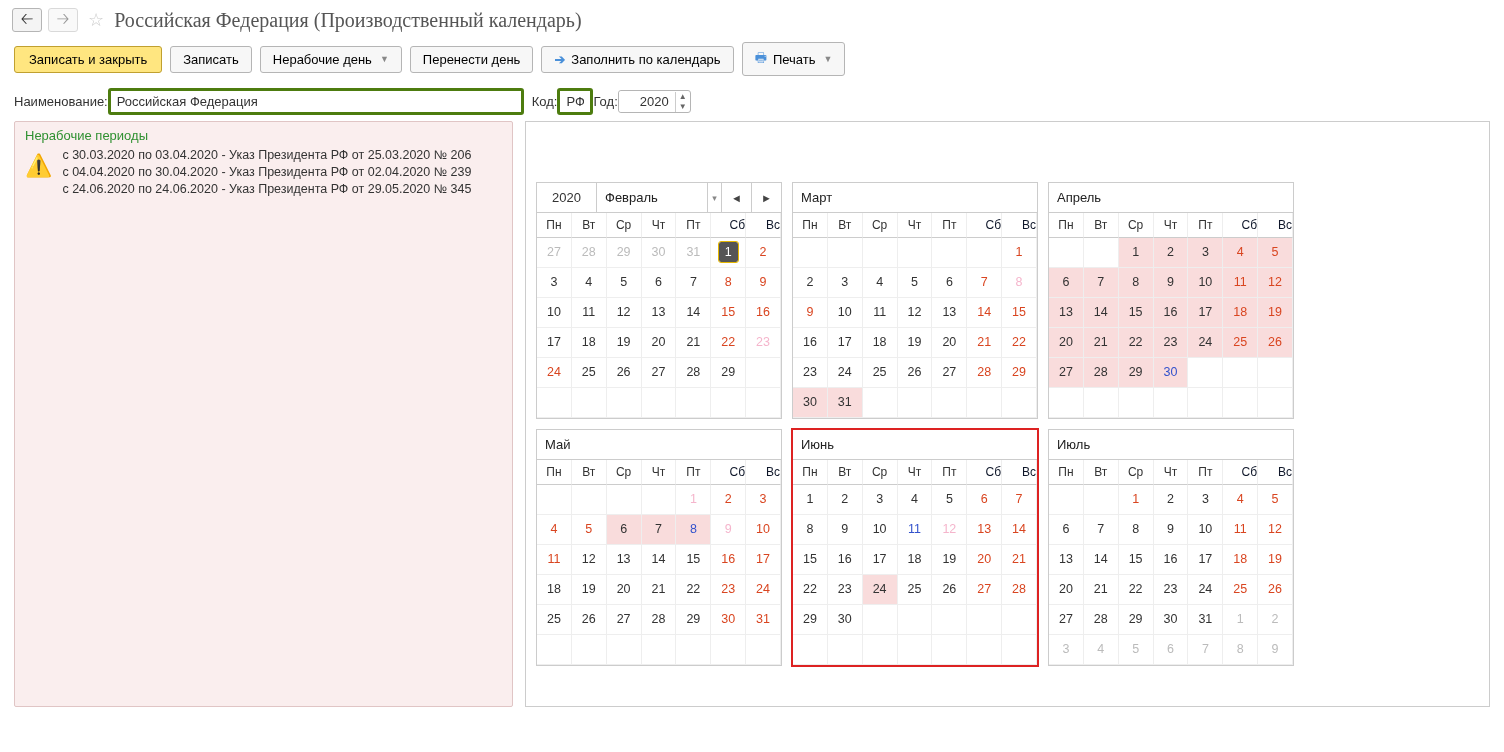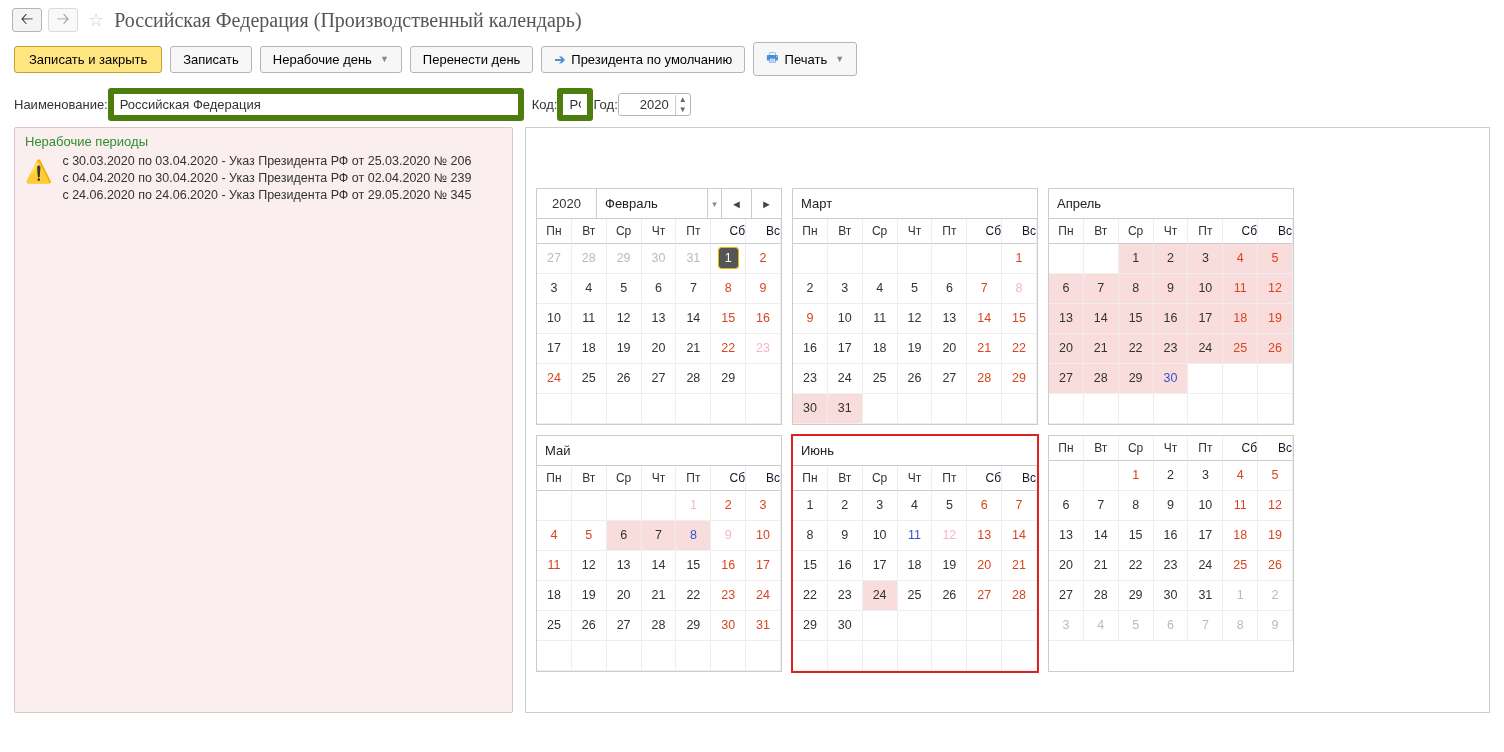--- a/index.html
+++ b/index.html
@@ -9,21 +9,21 @@
 .star-icon { font-size: 18px; color: #ccc; margin: 0 4px; }
 .page-title { font-size: 20px; color: #555; font-weight: normal; font-family: Liberation Serif, serif; }
 .toolbar { display: flex; align-items: center; gap: 8px; padding: 6px 10px; }
 .btn { padding: 5px 12px; border: 1px solid #b5b5b5; background: #f7f7f7; border-radius: 3px; cursor: pointer; font-size: 13px; display: inline-flex; align-items: center; gap: 6px; position: relative; }
 .btn-primary { background: #ffe680; border-color: #c0a030; font-weight: normal; padding: 5px 14px; }
 .arrow-icon { color: #4a90d9; font-weight: bold; }
 .print-icon { color: #4a90d9; }
 .btn .dropdown-arrow { font-size: 9px; color: #888; margin-left: 2px; }
 .form-row { display: flex; align-items: center; gap: 0; padding: 6px 10px; }
 .form-label { color: #333; }
-.form-input { border: 6px solid #4d7c0f; border-radius: 3px; padding: 3px 6px; font-size: 13px; color: #333; }
+.form-input { border: 3px solid #4d7c0f; border-radius: 3px; padding: 3px 6px; font-size: 13px; color: #333; }
 .input-name { width: 416px; }
 .input-code { width: 36px; }
 .year-group { display: inline-flex; align-items: center; border: 1px solid #b5b5b5; border-radius: 3px; }
 .input-year { border: none; width: 56px; text-align: right; padding: 3px 6px; }
 .spinner { display: flex; flex-direction: column; border-left: 1px solid #ccc; }
 .spinner span { width: 14px; height: 10px; font-size: 8px; text-align: center; line-height: 9px; cursor: pointer; color: #666; }
 .main-area { display: flex; gap: 12px; padding: 0 10px; }
 .notice-panel { width: 499px; border: 1px solid #e0c5c5; background: #faeeee; padding: 6px 10px 8px 10px; border-radius: 2px; }
 .notice-title { color: #2f9030; font-size: 13px; margin-bottom: 4px; }
 .notice-body { display: flex; gap: 10px; }
@@ -63,21 +63,21 @@
 <div class="toolbar">
   <button class="btn btn-primary">Записать и закрыть</button>
   <button class="btn">Записать</button>
   <button class="btn">
       <span>Нерабочие день</span>
       <span class="dropdown-arrow">▼</span>
     </button>
   <button class="btn">Перенести день</button>
   <button class="btn">
       <span class="arrow-icon">➔</span>
-      <span>Президента по умолчанию</span>
+      <span>Заполнить по календарь</span>
     </button>
   <button class="btn">
       <span class="print-icon">🖶</span>
       <span>Печать</span>
       <span class="dropdown-arrow">▼</span>
     </button>
 </div>
 
 <div class="form-row">
   <span class="form-label">Наименование:</span>
@@ -390,20 +390,23 @@
             <div class="cell "></div>
             <div class="cell "></div>
             <div class="cell "></div>
             <div class="cell "></div>
             <div class="cell "></div>
             <div class="cell "></div>
             <div class="cell "></div>
           </div>
         </div>
         <div class="month">
+          <div class="month-head">
+            <div class="month-name">Июль</div>
+          </div>
           <div class="days">
             <div class="day-head">Пн</div>
             <div class="day-head">Вт</div>
             <div class="day-head">Ср</div>
             <div class="day-head">Чт</div>
             <div class="day-head">Пт</div>
             <div class="day-head weekend">Сб</div>
             <div class="day-head weekend">Вс</div>
             <div class="cell "></div>
             <div class="cell "></div>

